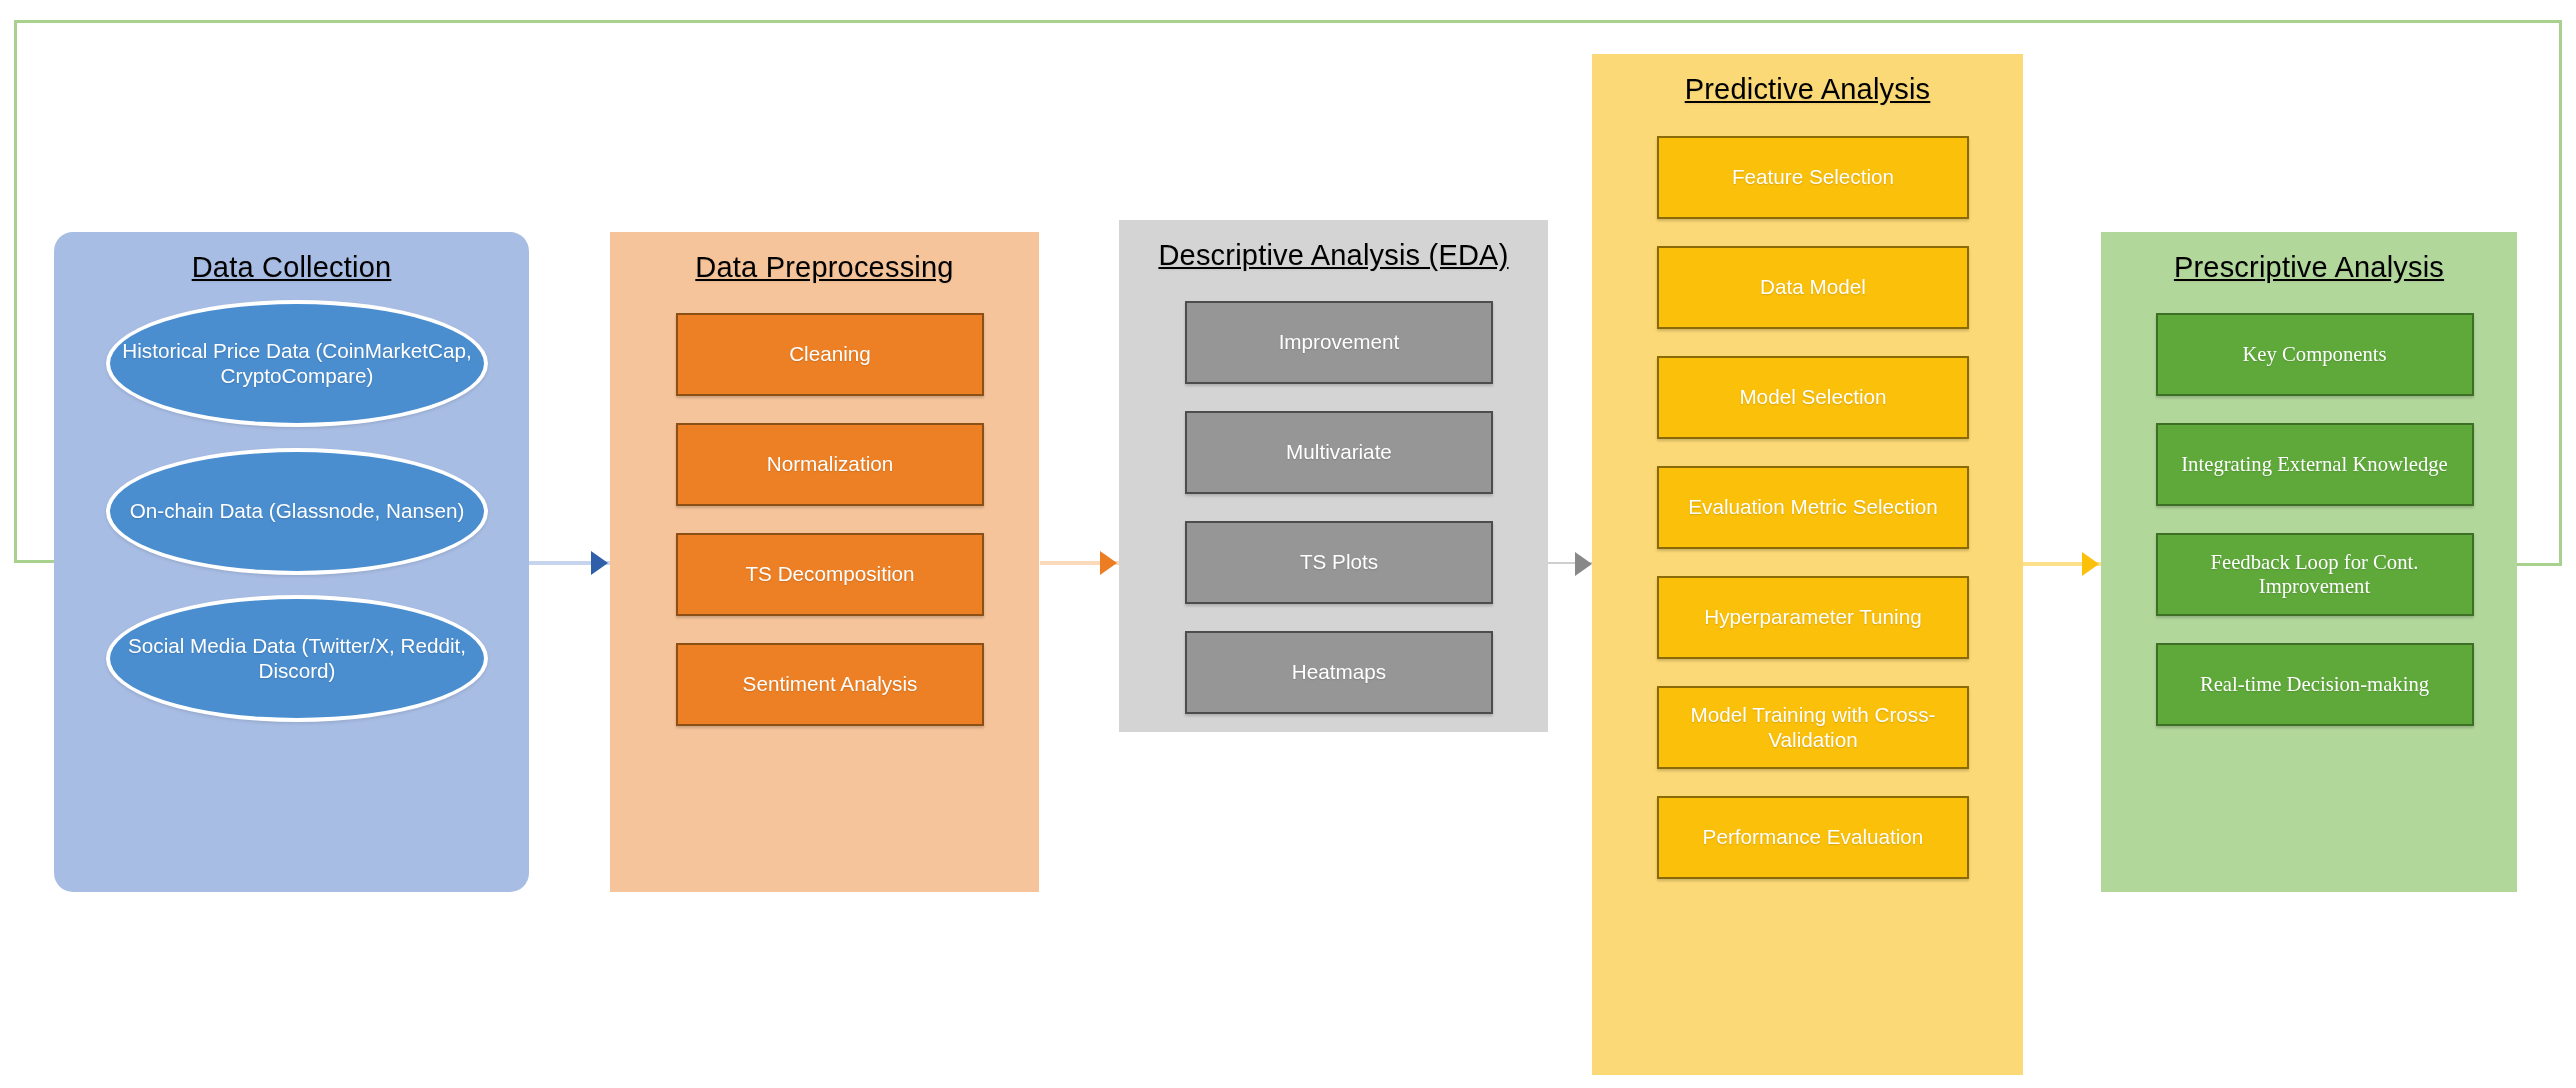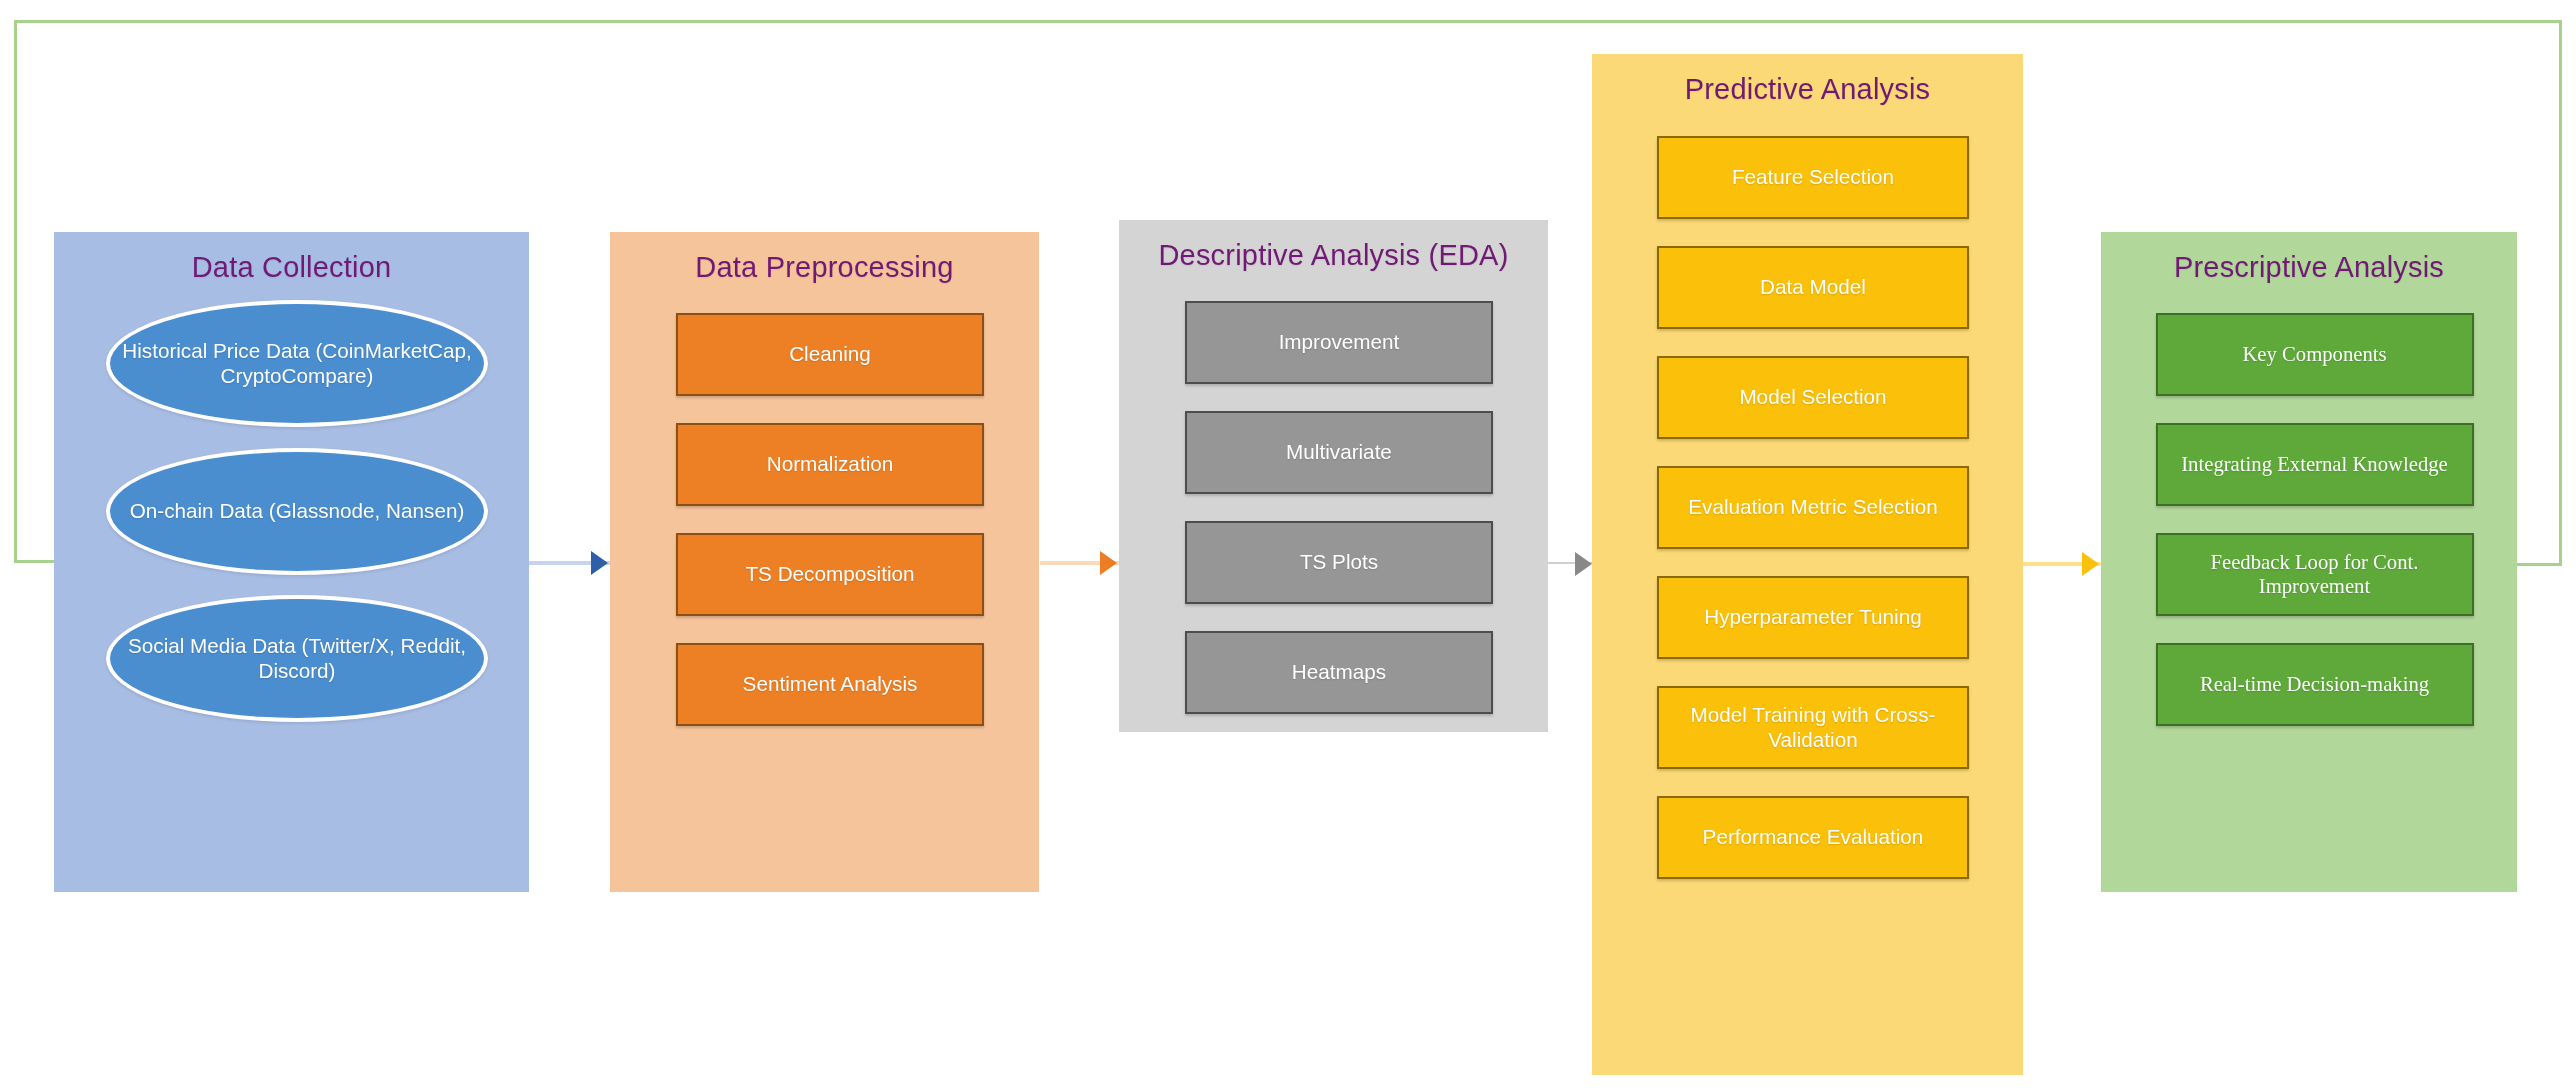--- a/index.html
+++ b/index.html
@@ -37,33 +37,34 @@
 
   
   .stage {
     position: absolute;
     box-sizing: border-box;
     display: flex;
     flex-direction: column;
     align-items: center;
   }
   .stage-title {
-    color: #701a75;
+    color: #000000;
     font-size: 29px;
     font-weight: 400;
     letter-spacing: 0.2px;
     text-align: left;
     margin-top: 19px;
     margin-bottom: 8px;
     white-space: nowrap;
     text-shadow: 0 0.8px 1.6px rgba(0,0,0,0.08);
-  }
-
-  
-  .stage-collection    { background: #a8bde4; }
+    text-decoration: underline;
+  }
+
+  
+  .stage-collection    { background: #a8bde4; border-radius: 19px; }
   .stage-preprocessing { background: #f6c49a; }
   .stage-eda           { background: #d4d4d4; }
   .stage-predictive    { background: #fbd976; }
   .stage-prescriptive  { background: #b2d79b; }
 
   
   .items {
     display: flex;
     flex-direction: column;
     align-items: center;

